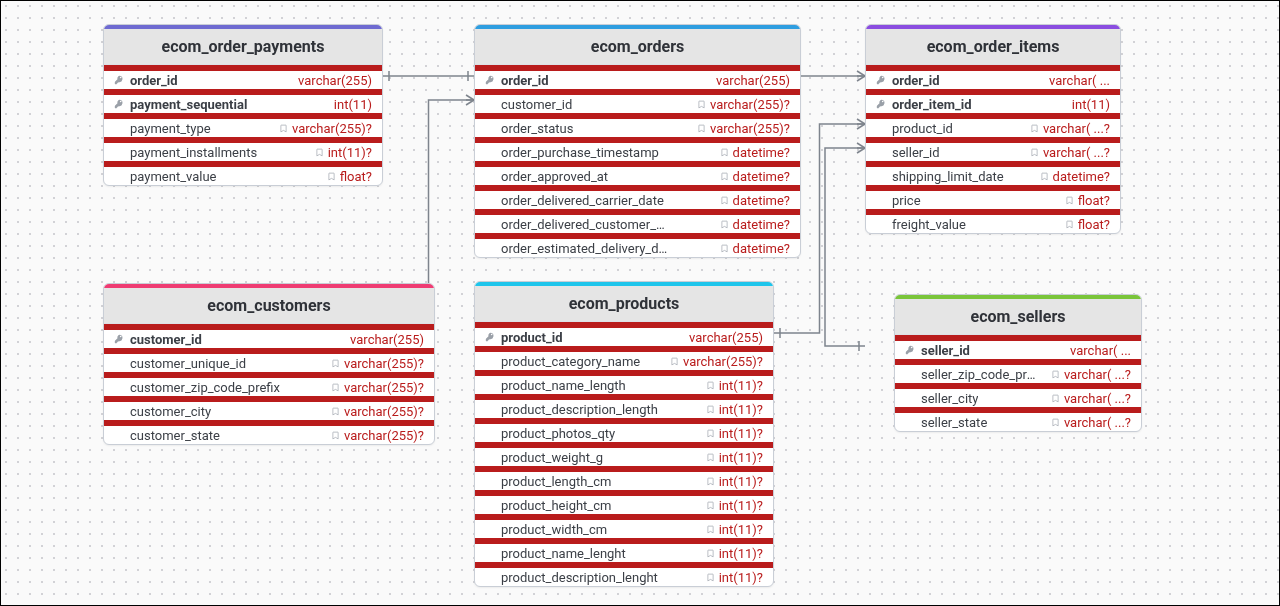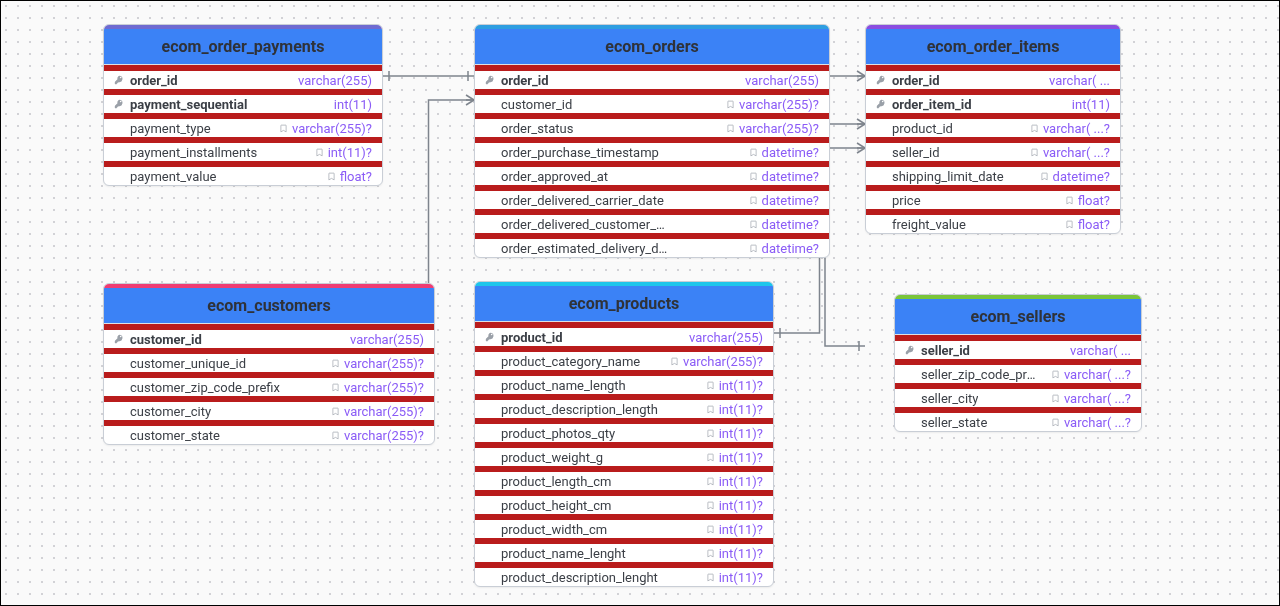--- a/index.html
+++ b/index.html
@@ -19,41 +19,41 @@
   .tbl {
     position:absolute;
     background:#fff;
     border:1px solid #c9ced6;
     border-radius:6px;
     box-shadow:0 1px 2px rgba(0,0,0,0.06);
     overflow:hidden;
   }
   .tbl .accent { height:4px; }
   .tbl .tname {
-    background:#3b82f6;
+    background:#e5e5e5;
     border-bottom:1px solid #dee1e6;
     padding:8px 8px;
     text-align:center;
     font-weight:700;
     color:#2f3238;
     font-size:16px;
   }
   .col-row {
     display:flex;
     justify-content:space-between;
     align-items:center;
     padding:4px 10px;
     border-top:6px solid #b91c1c;
     font-size:13px;
     color:#3b3f46;
     height:24px;
   }
   .col-row:first-of-type { border-top:none; }
   .col-left { display:flex; align-items:center; gap:6px; overflow:hidden; white-space:nowrap; }
-  .col-right { display:flex; align-items:center; gap:4px; color:#8b5cf6; white-space:nowrap; }
+  .col-right { display:flex; align-items:center; gap:4px; color:#b91c1c; white-space:nowrap; }
   .pk .cname { font-weight:700; }
   .cname { overflow:hidden; text-overflow:ellipsis; }
   .key-icon { width:10px; height:10px; flex:0 0 10px; }
   .key-icon svg { width:10px; height:10px; display:block; }
   .bm-icon { width:9px; height:11px; flex:0 0 9px; }
   .bm-icon svg { width:9px; height:11px; display:block; }
 </style>
 </head>
 <body>
 
@@ -149,21 +149,21 @@
           <div class="col-right">
             <span class="bm-icon">
               <svg viewBox="0 0 24 24">
                 <path d="M6 3h12a1 1 0 0 1 1 1v17l-7-4-7 4V4a1 1 0 0 1 1-1z" fill="none" stroke="#9aa0a8" stroke-width="1.8"></path>
               </svg>
             </span>
             <span>float?</span>
           </div>
         </div>
       </div>
-      <div class="tbl" style="left: 473px; top: 23px; width: 356px;">
+      <div class="tbl" style="left: 473px; top: 23px; width: 327px;">
         <div class="accent" style="background:#2f9ee0"></div>
         <div class="tname">ecom_orders</div>
         <div class="col-row pk">
           <div class="col-left">
             <span class="key-icon">
               <svg viewBox="0 0 24 24">
                 <path d="M14 2a6 6 0 0 0-5.65 8l-6.1 6.1a1 1 0 0 0-.29.7V21a1 1 0 0 0 1 1h3a1 1 0 0 0 1-1v-1h1a1 1 0 0 0 1-1v-1h1a1 1 0 0 0 .7-.29l.6-.6A6 6 0 1 0 14 2zm2 6a2 2 0 1 1 2-2 2 2 0 0 1-2 2z" fill="#9aa0a8"></path>
               </svg>
             </span>
             <span class="cname" style="max-width:170px">order_id</span>

